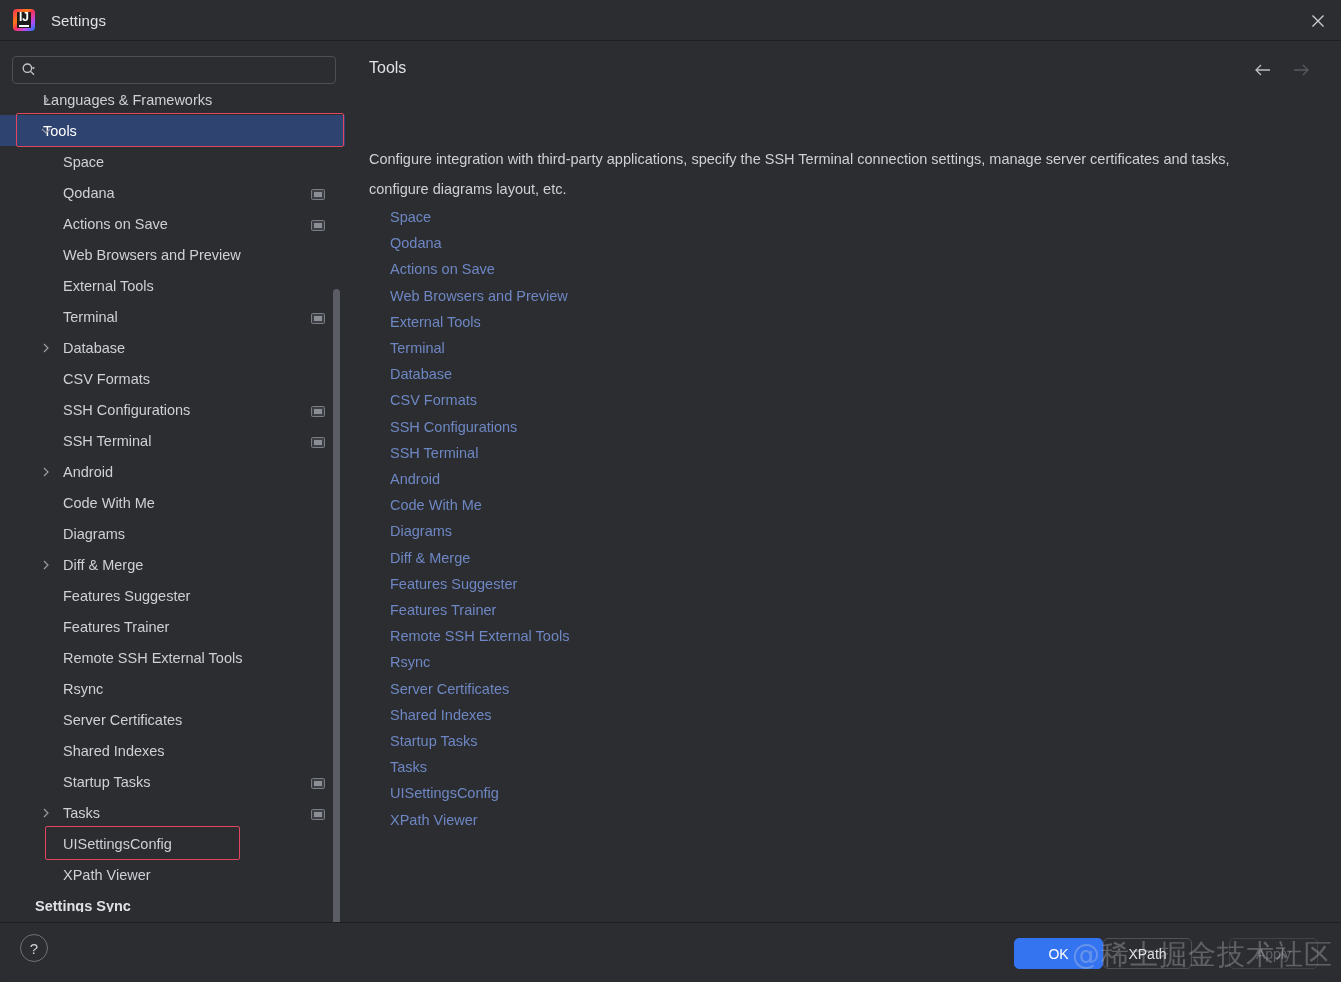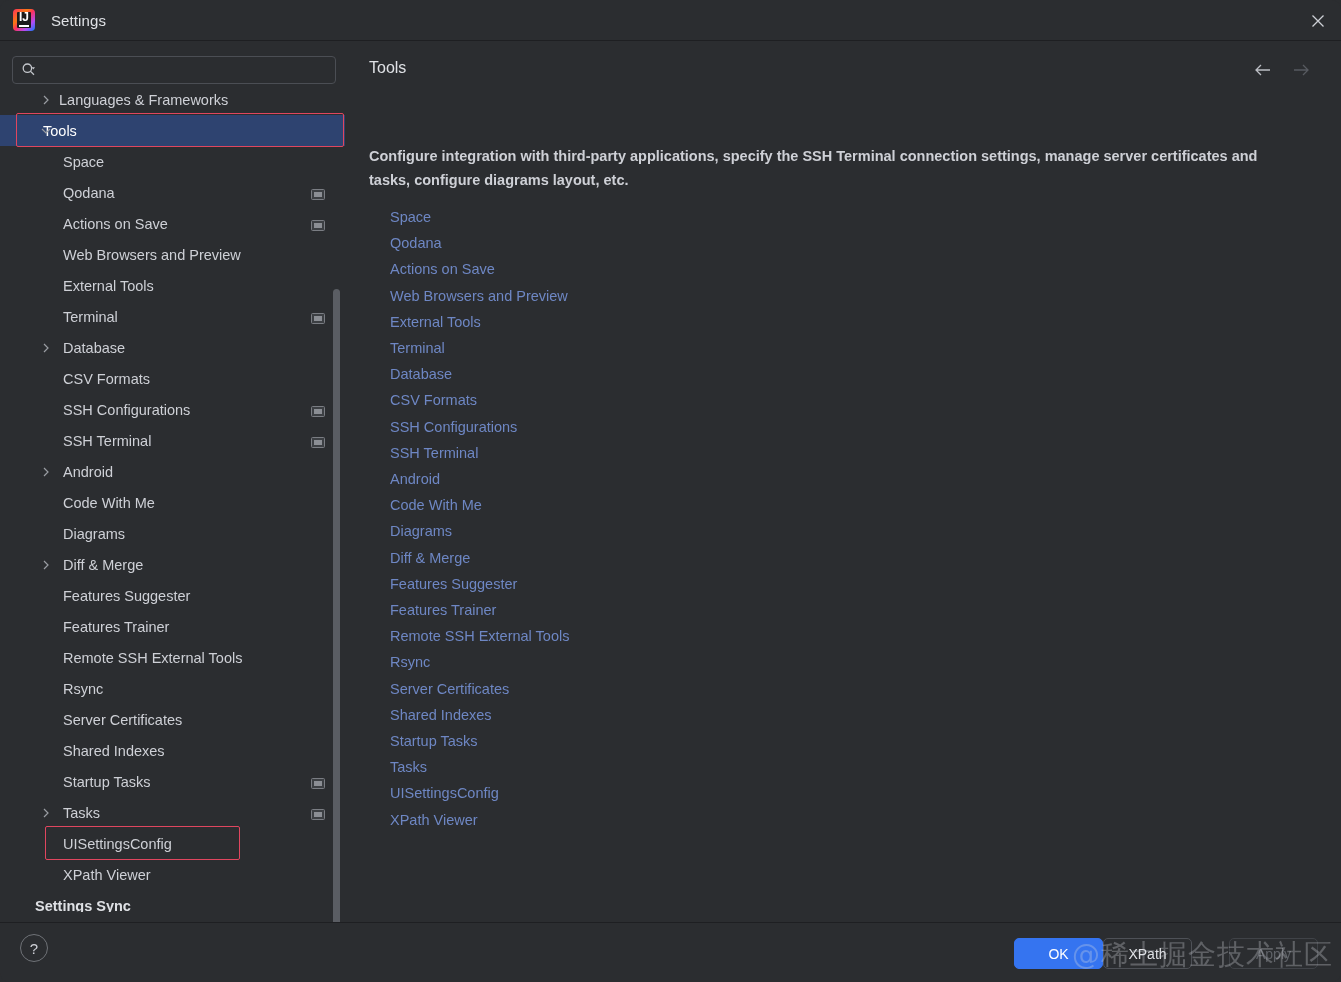--- a/index.html
+++ b/index.html
@@ -197,23 +197,22 @@
     gap: 18px;
     align-items: center;
   }
   .nav-arrow { width: 20px; height: 18px; display: block; }
 
   .content-desc {
     position: absolute;
     left: 24px; top: 103px;
     width: 900px;
     font-size: 14.5px;
-    line-height: 24px;
+    line-height: 30px;
     color: #ced0d6;
-    font-weight: bold;
   }
 
   .link-list {
     position: absolute;
     left: 45px; top: 163px;
   }
   .link-item {
     display: block;
     font-size: 14.5px;
     line-height: 26.2px;
@@ -312,21 +311,21 @@
       </div>
     </div>
 
     <div class="tree" id="tree" style="top: 43px;">
         <div class="tree-row">
           <span class="twisty">
             <svg width="10" height="10" viewBox="0 0 10 10">
               <path d="M3 1 L7 5 L3 9" stroke="currentColor" stroke-width="1.2" fill="none"></path>
             </svg>
           </span>
-          <span class="label" style="padding-left: 59px;">Languages &amp; Frameworks</span>
+          <span class="label" style="padding-left: 43px;">Languages &amp; Frameworks</span>
         </div>
         <div class="tree-row selected">
           <span class="twisty">
             <svg width="10" height="10" viewBox="0 0 10 10">
               <path d="M1 3 L5 7 L9 3" stroke="currentColor" stroke-width="1.2" fill="none"></path>
             </svg>
           </span>
           <span class="label" style="padding-left: 43px;">Tools</span>
         </div>
         <div class="tree-row">

